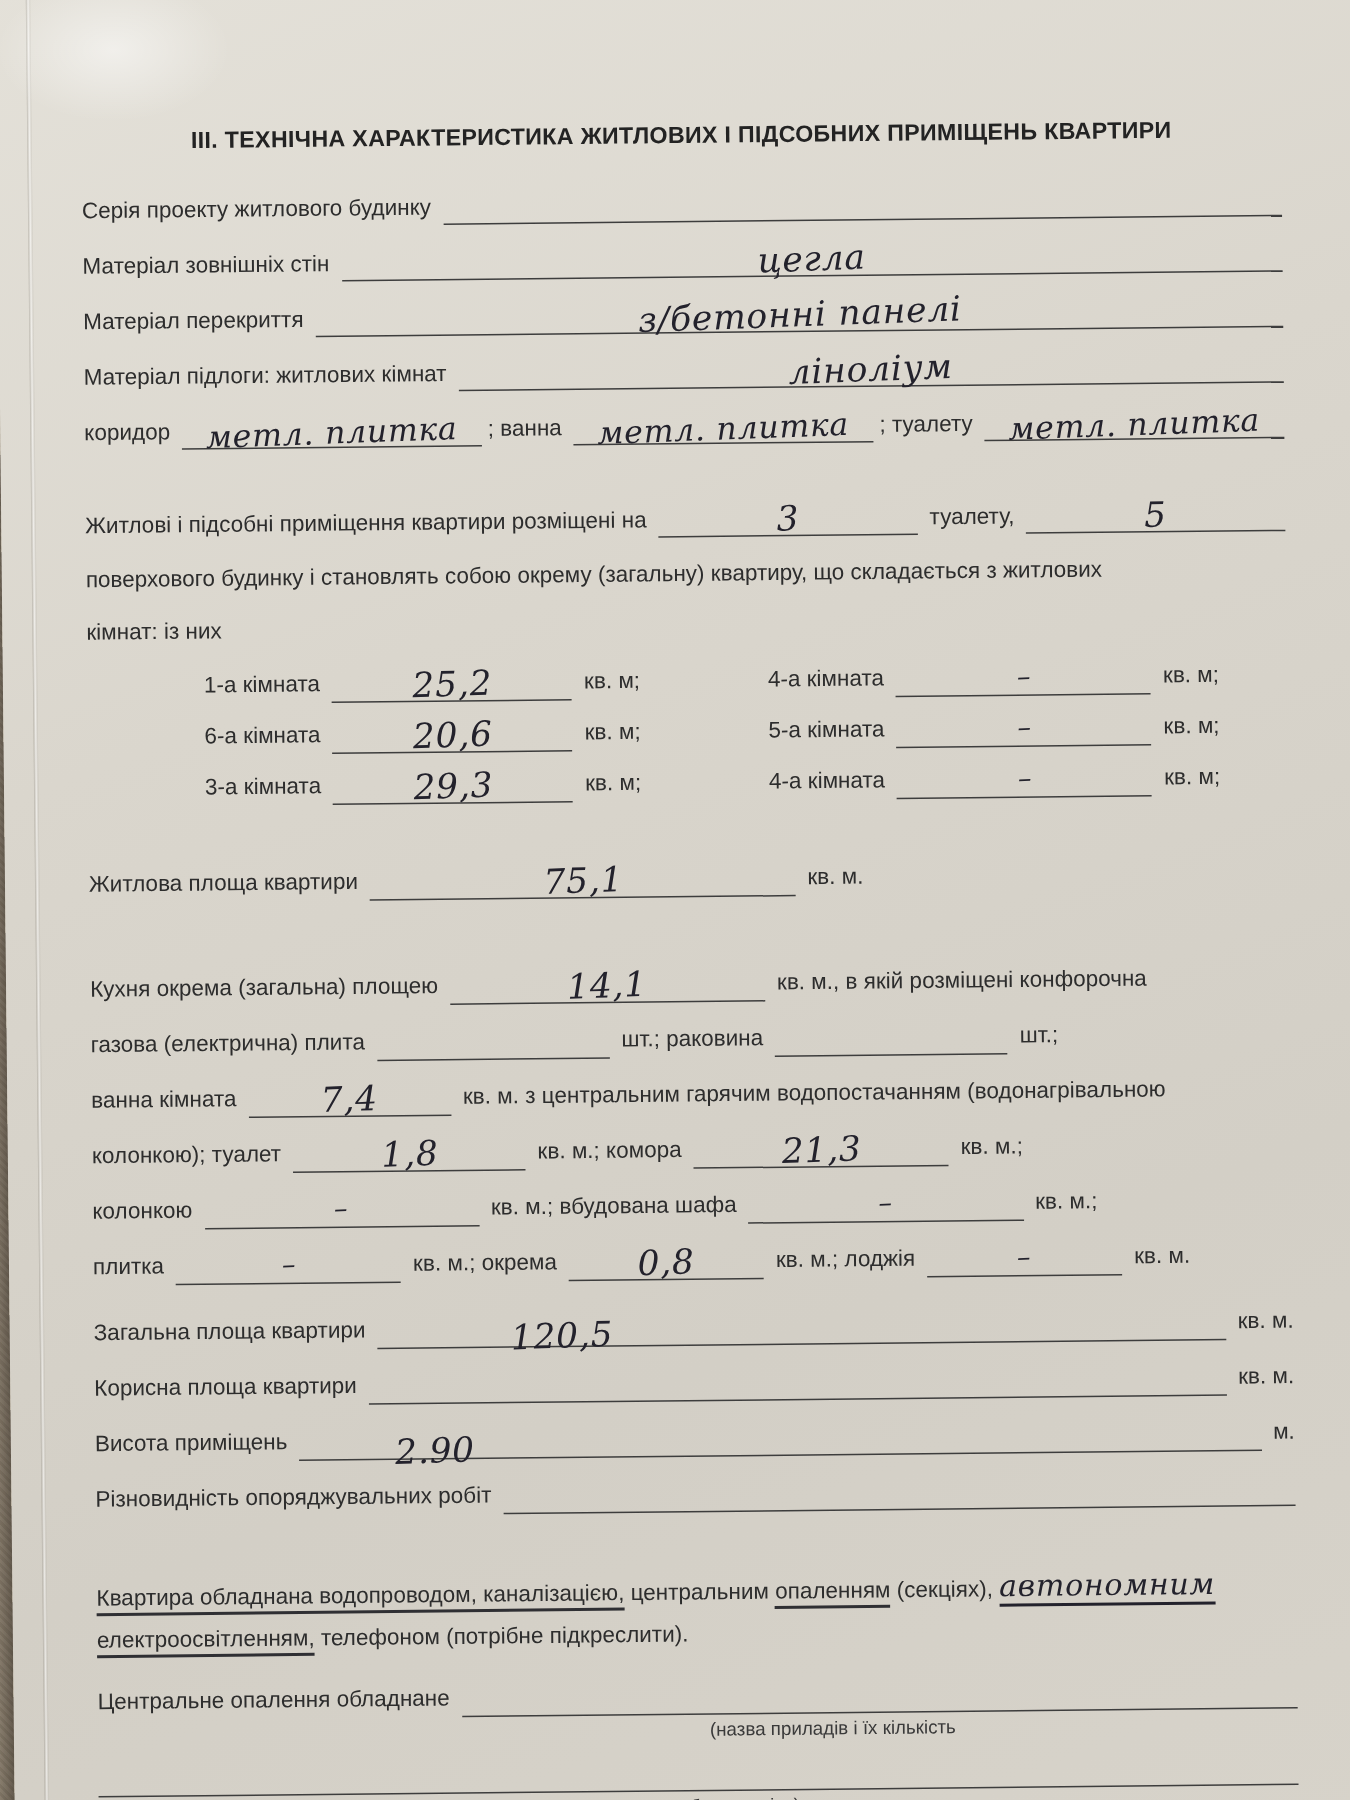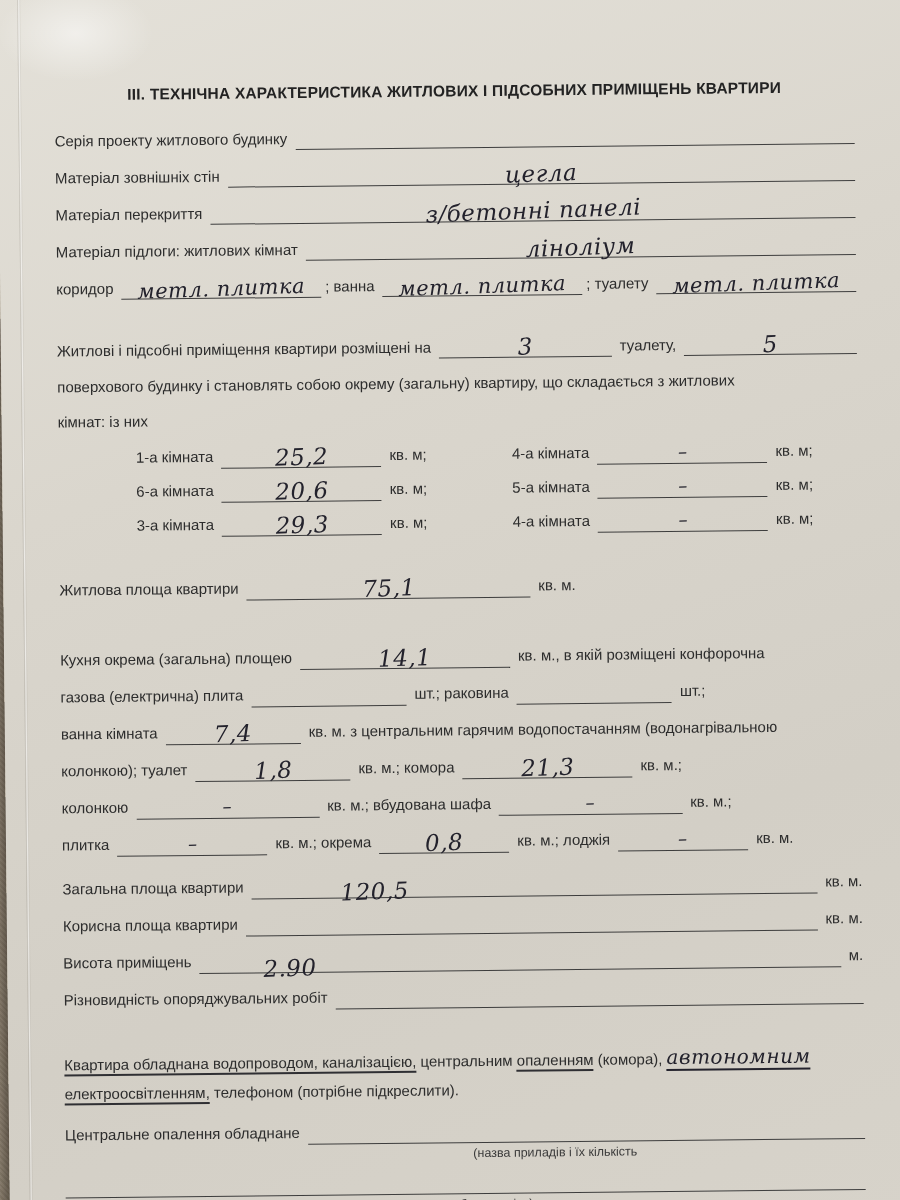--- a/index.html
+++ b/index.html
@@ -277,21 +277,21 @@
       </div>
       <div class="fline">
         <span class="lbl">Різновидність опоряджувальних робіт</span>
         <span class="fill">
             <span class="hw"></span>
           </span>
       </div>
     </div>
 
     <div class="para" style="margin-top:34px;line-height:1.75;">
-      <span class="underl">Квартира обладнана водопроводом, каналізацією,</span><span> центральним </span><span class="underl">опаленням</span><span> (комора), </span><span class="hw-inline">автономним</span><span> </span><span class="underl">електроосвітленням,</span><span> телефоном (потрібне підкреслити).</span>
+      <span class="underl">Квартира обладнана водопроводом, каналізацією,</span><span> центральним </span><span class="underl">опаленням</span><span> (секціях), </span><span class="hw-inline">автономним</span><span> </span><span class="underl">електроосвітленням,</span><span> телефоном (потрібне підкреслити).</span>
     </div>
 
     <div class="fline" style="margin-top:14px;">
       <span class="lbl">Центральне опалення обладнане</span>
       <span class="fill"></span>
     </div>
     <div class="caption" style="margin-left:180px;">(назва приладів і їх кількість</div>
 
     <div class="rule" style="margin-top:30px;"></div>
     <div class="caption">в штуках або в секціях)</div>

